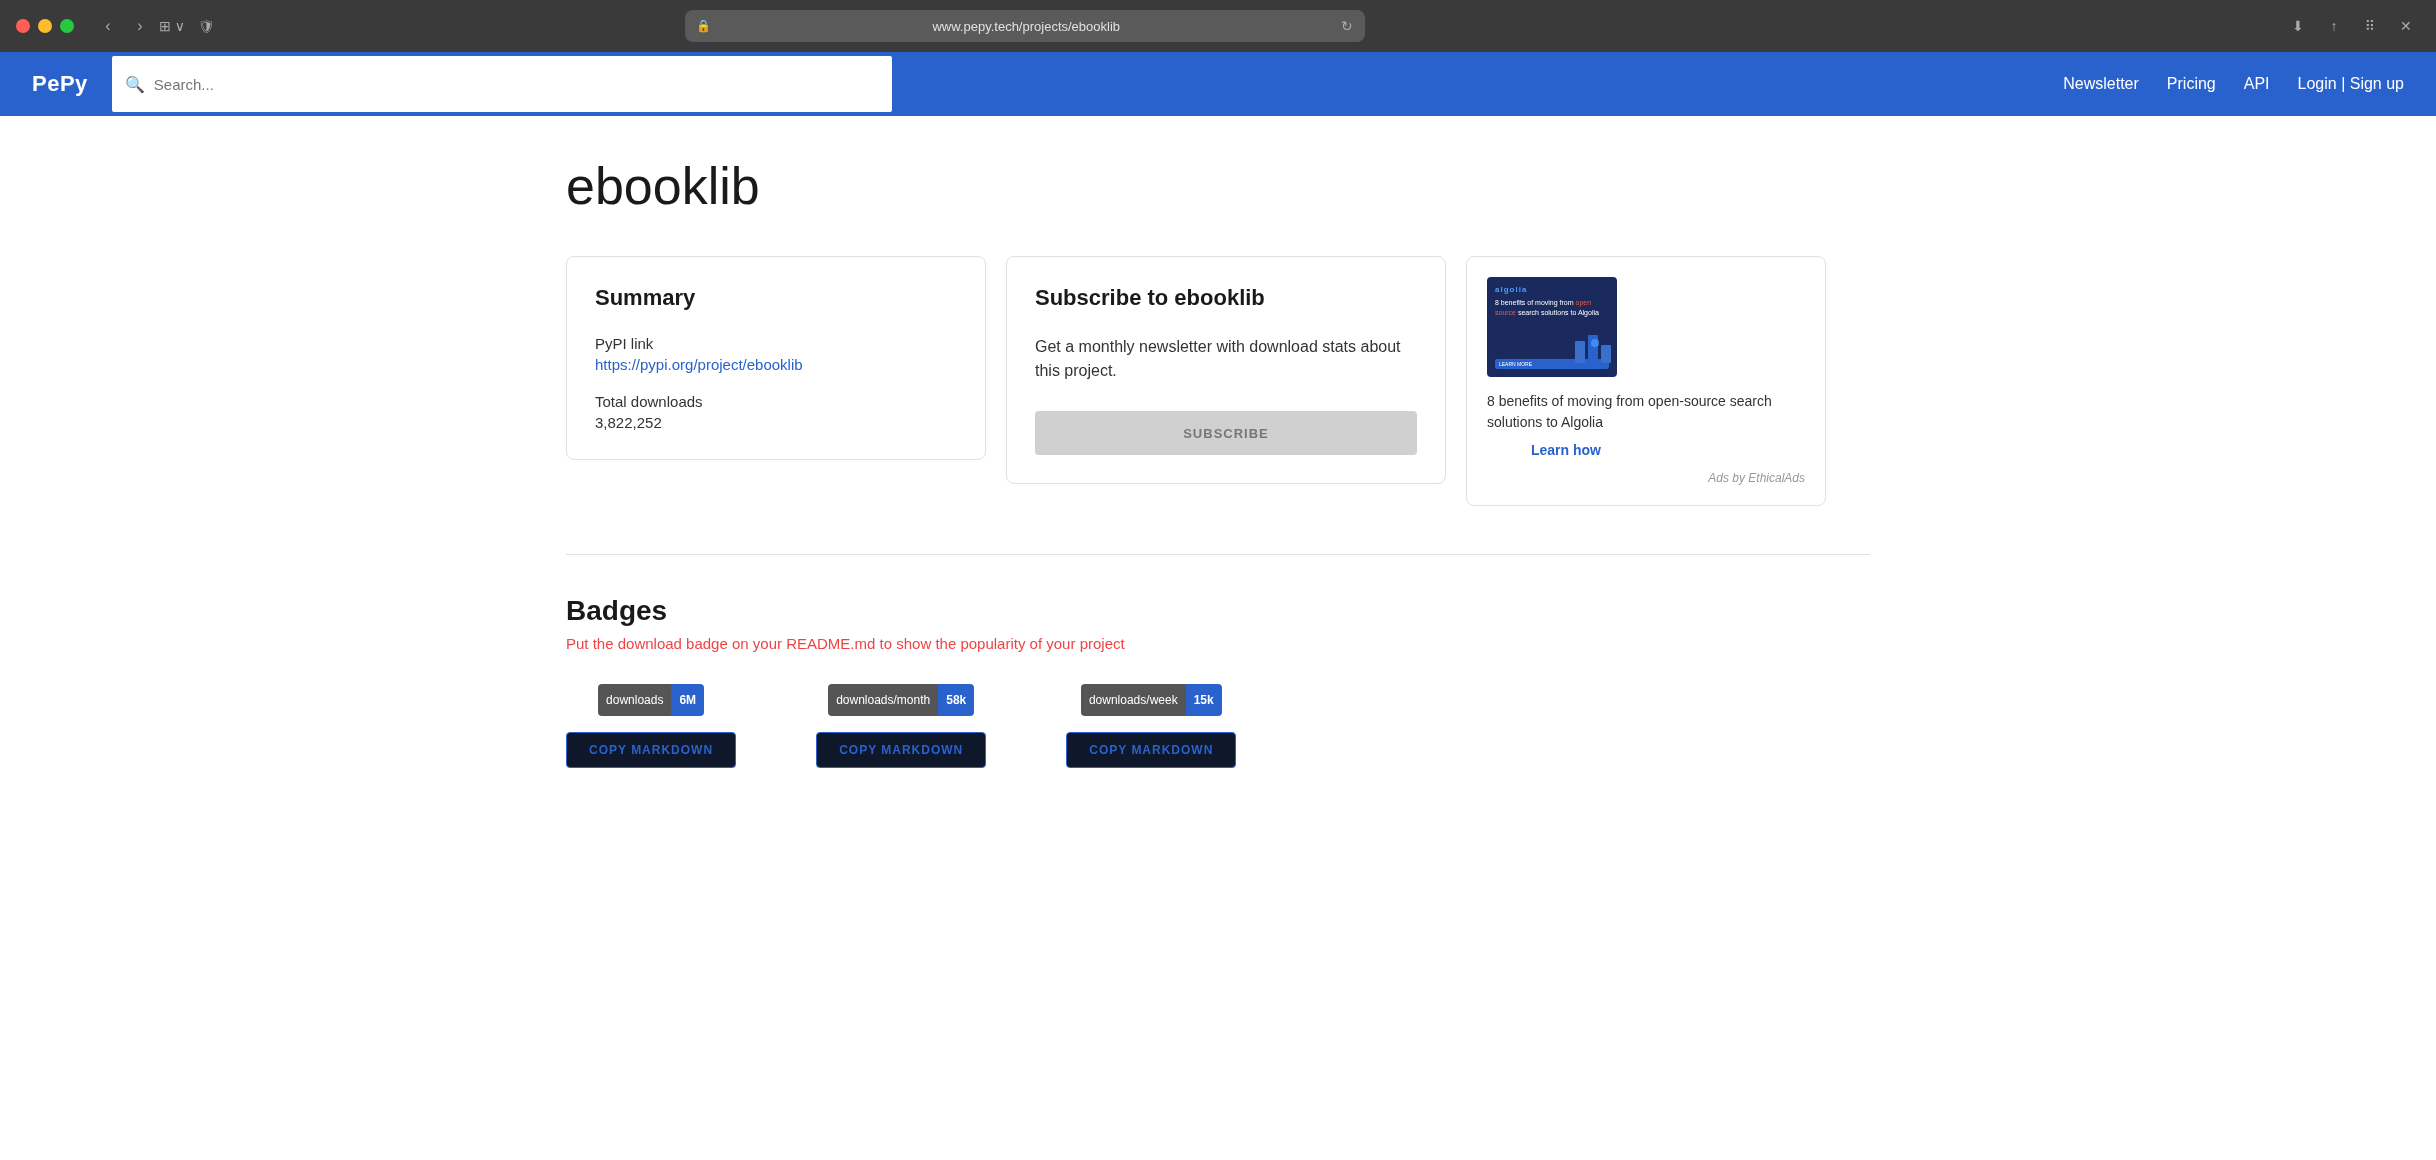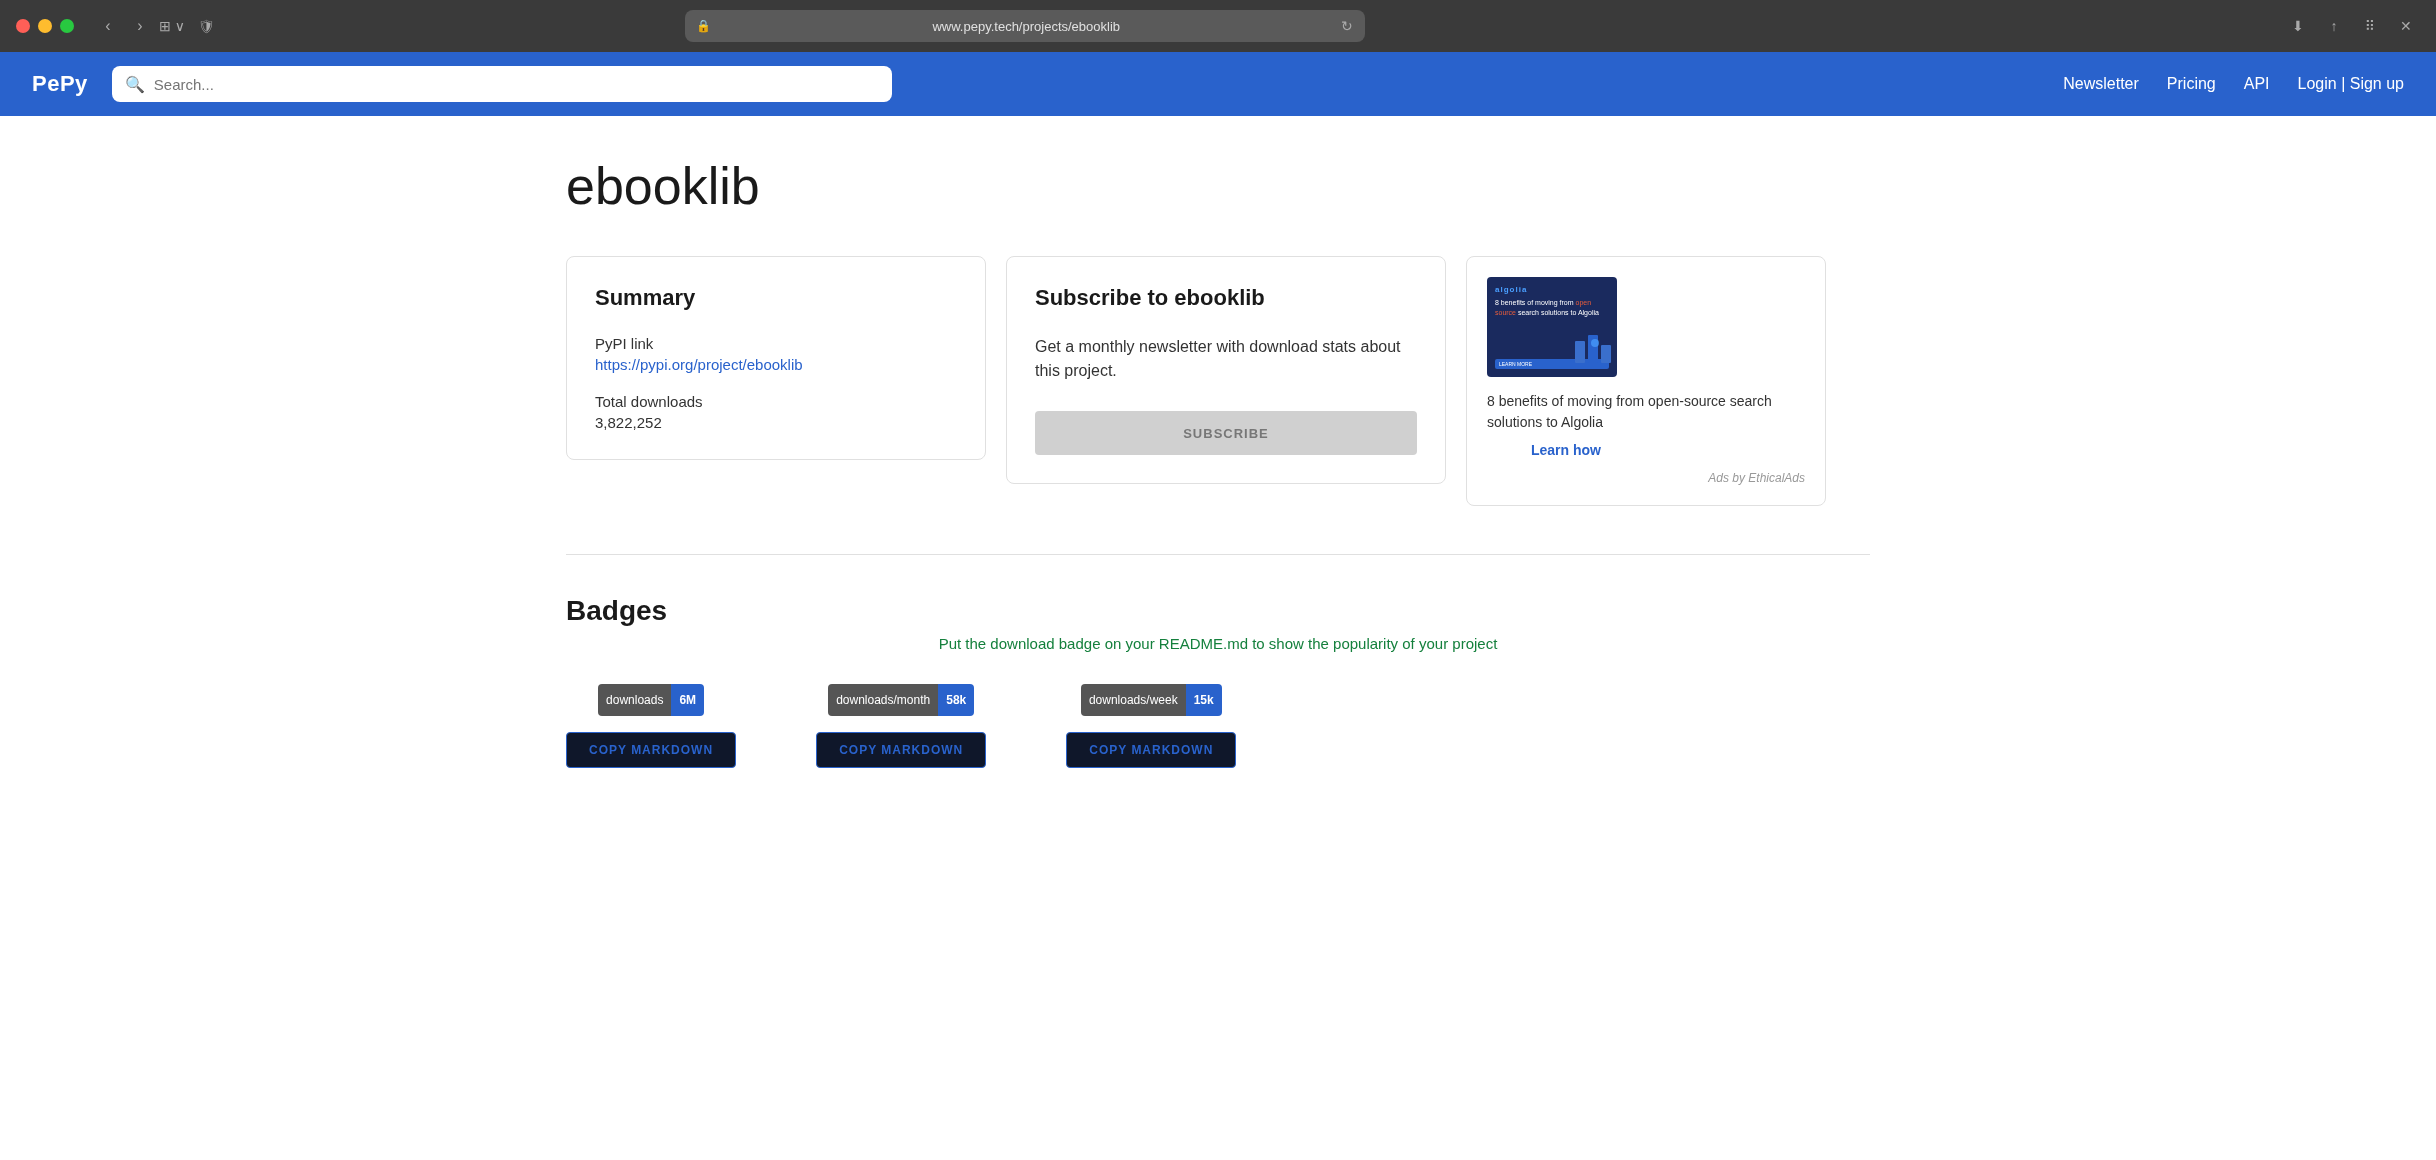--- a/index.html
+++ b/index.html
@@ -82,22 +82,22 @@
     .search-icon-wrap {
       position: absolute;
       left: 14px;
       top: 50%;
       transform: translateY(-50%);
       color: #999;
       font-size: 16px;
     }
     .search-input {
       width: 100%;
-      height: 36px;
-      border-radius: 8px;
+      height: 56px;
+      border-radius: 2px;
       border: none;
       padding: 0 16px 0 42px;
       font-size: 15px;
       color: #555;
       outline: none;
       background: white;
     }
     .nav-links {
       margin-left: auto;
       display: flex;
@@ -287,23 +287,22 @@
 
     .section-title {
       font-size: 28px;
       font-weight: 600;
       color: #1a1a1a;
       margin-bottom: 8px;
     }
 
     .section-subtitle {
       font-size: 15px;
-      color: #15803d;
+      color: #ef4444;
       margin-bottom: 32px;
-      text-align: center;
     }
 
     .badges-row {
       display: flex;
       gap: 80px;
       align-items: flex-start;
     }
 
     .badge-item {
       display: flex;

